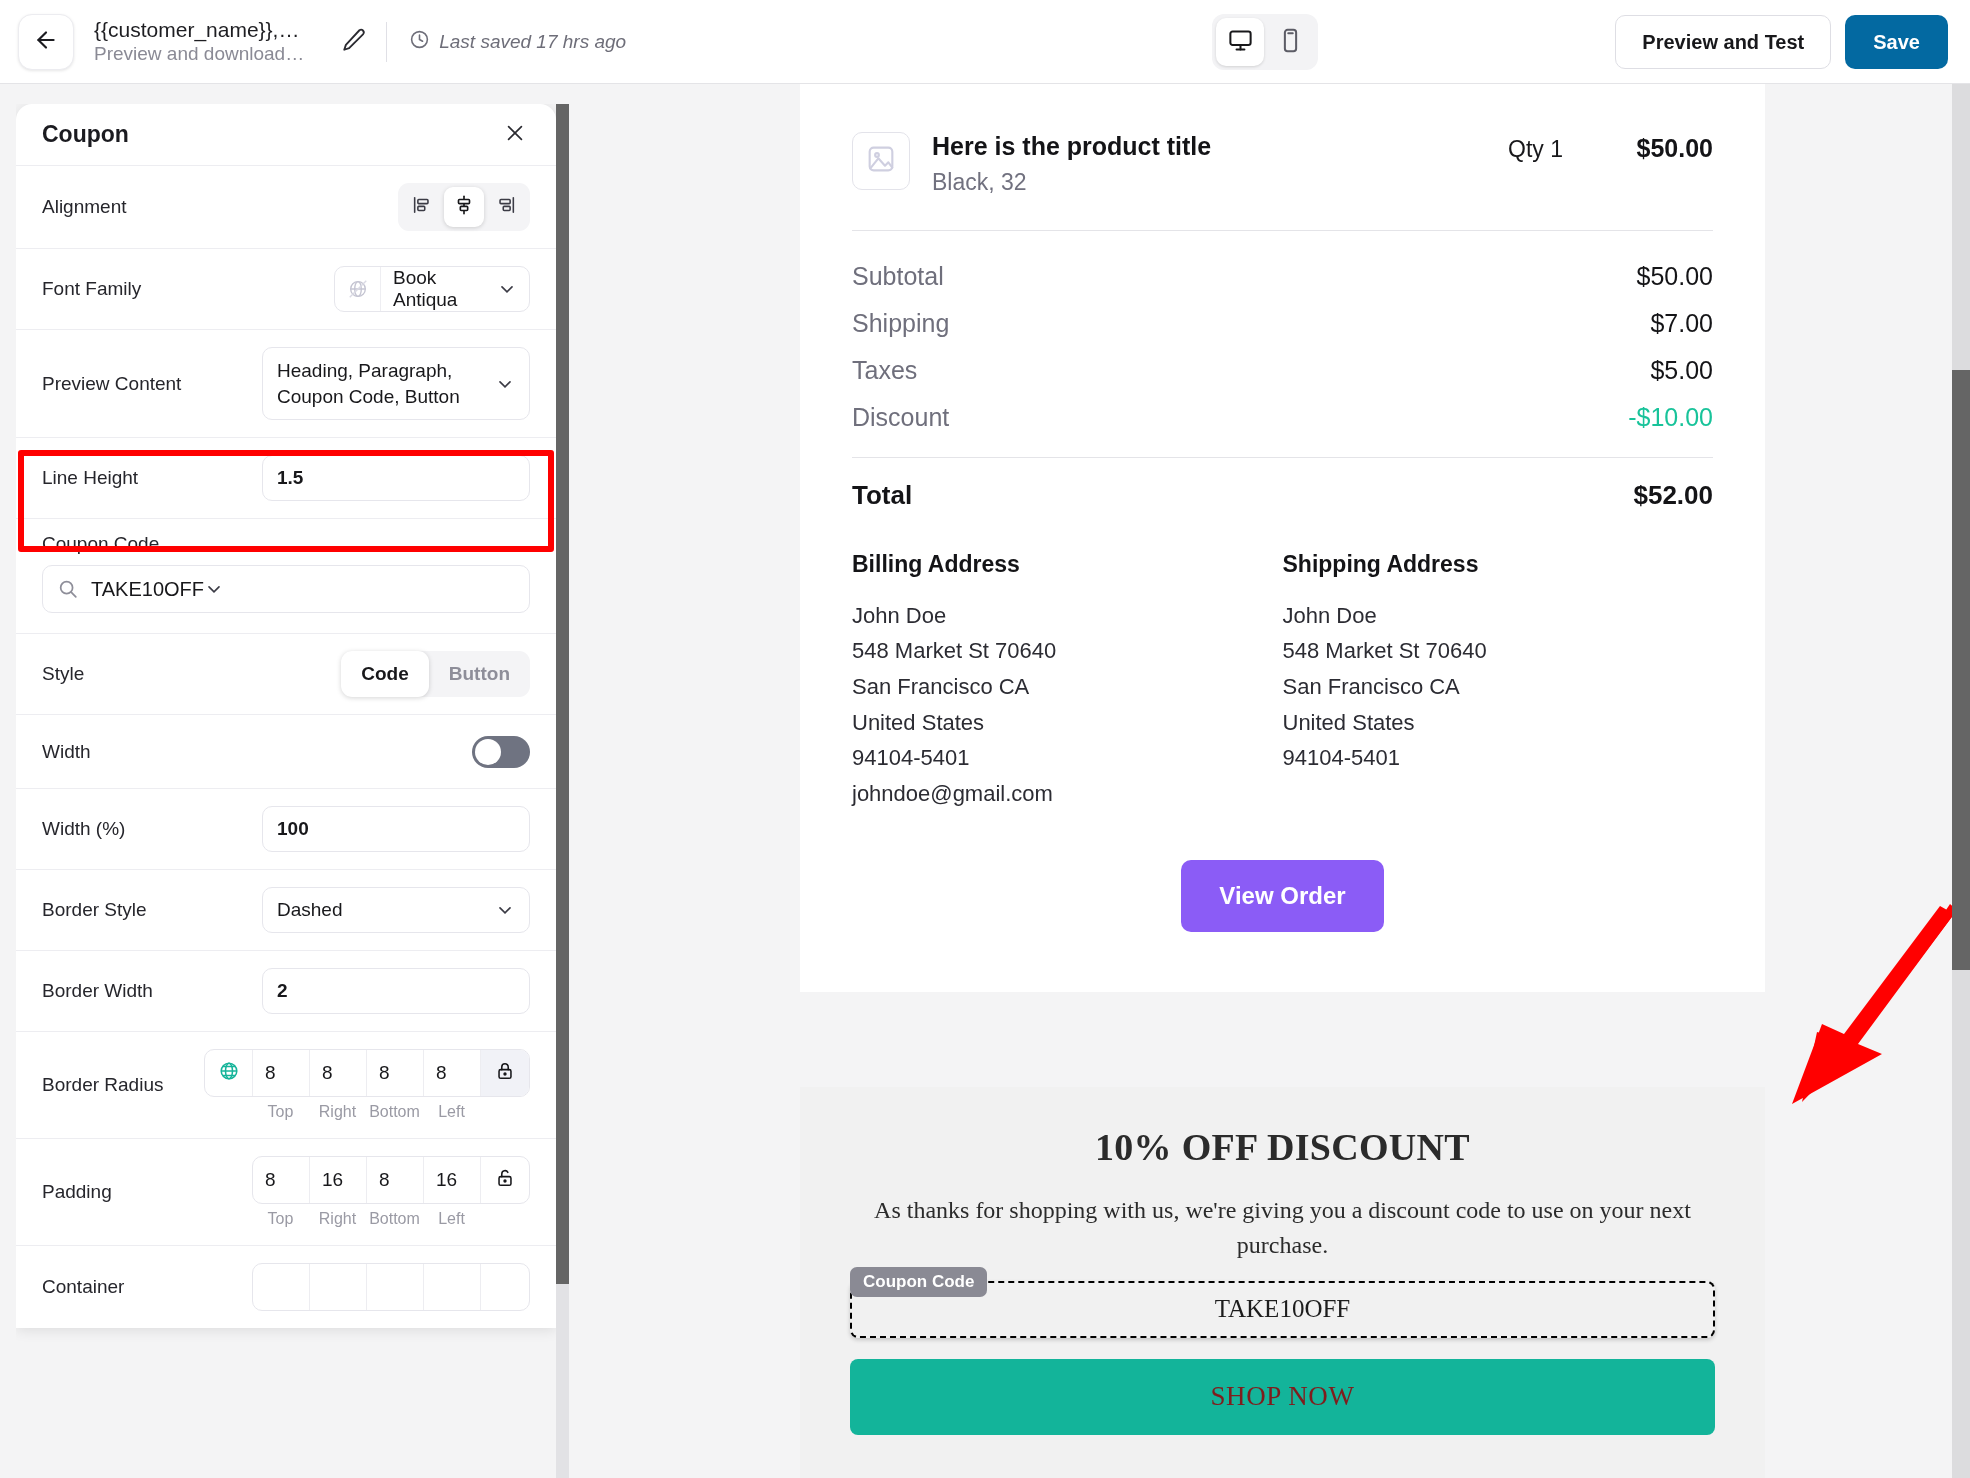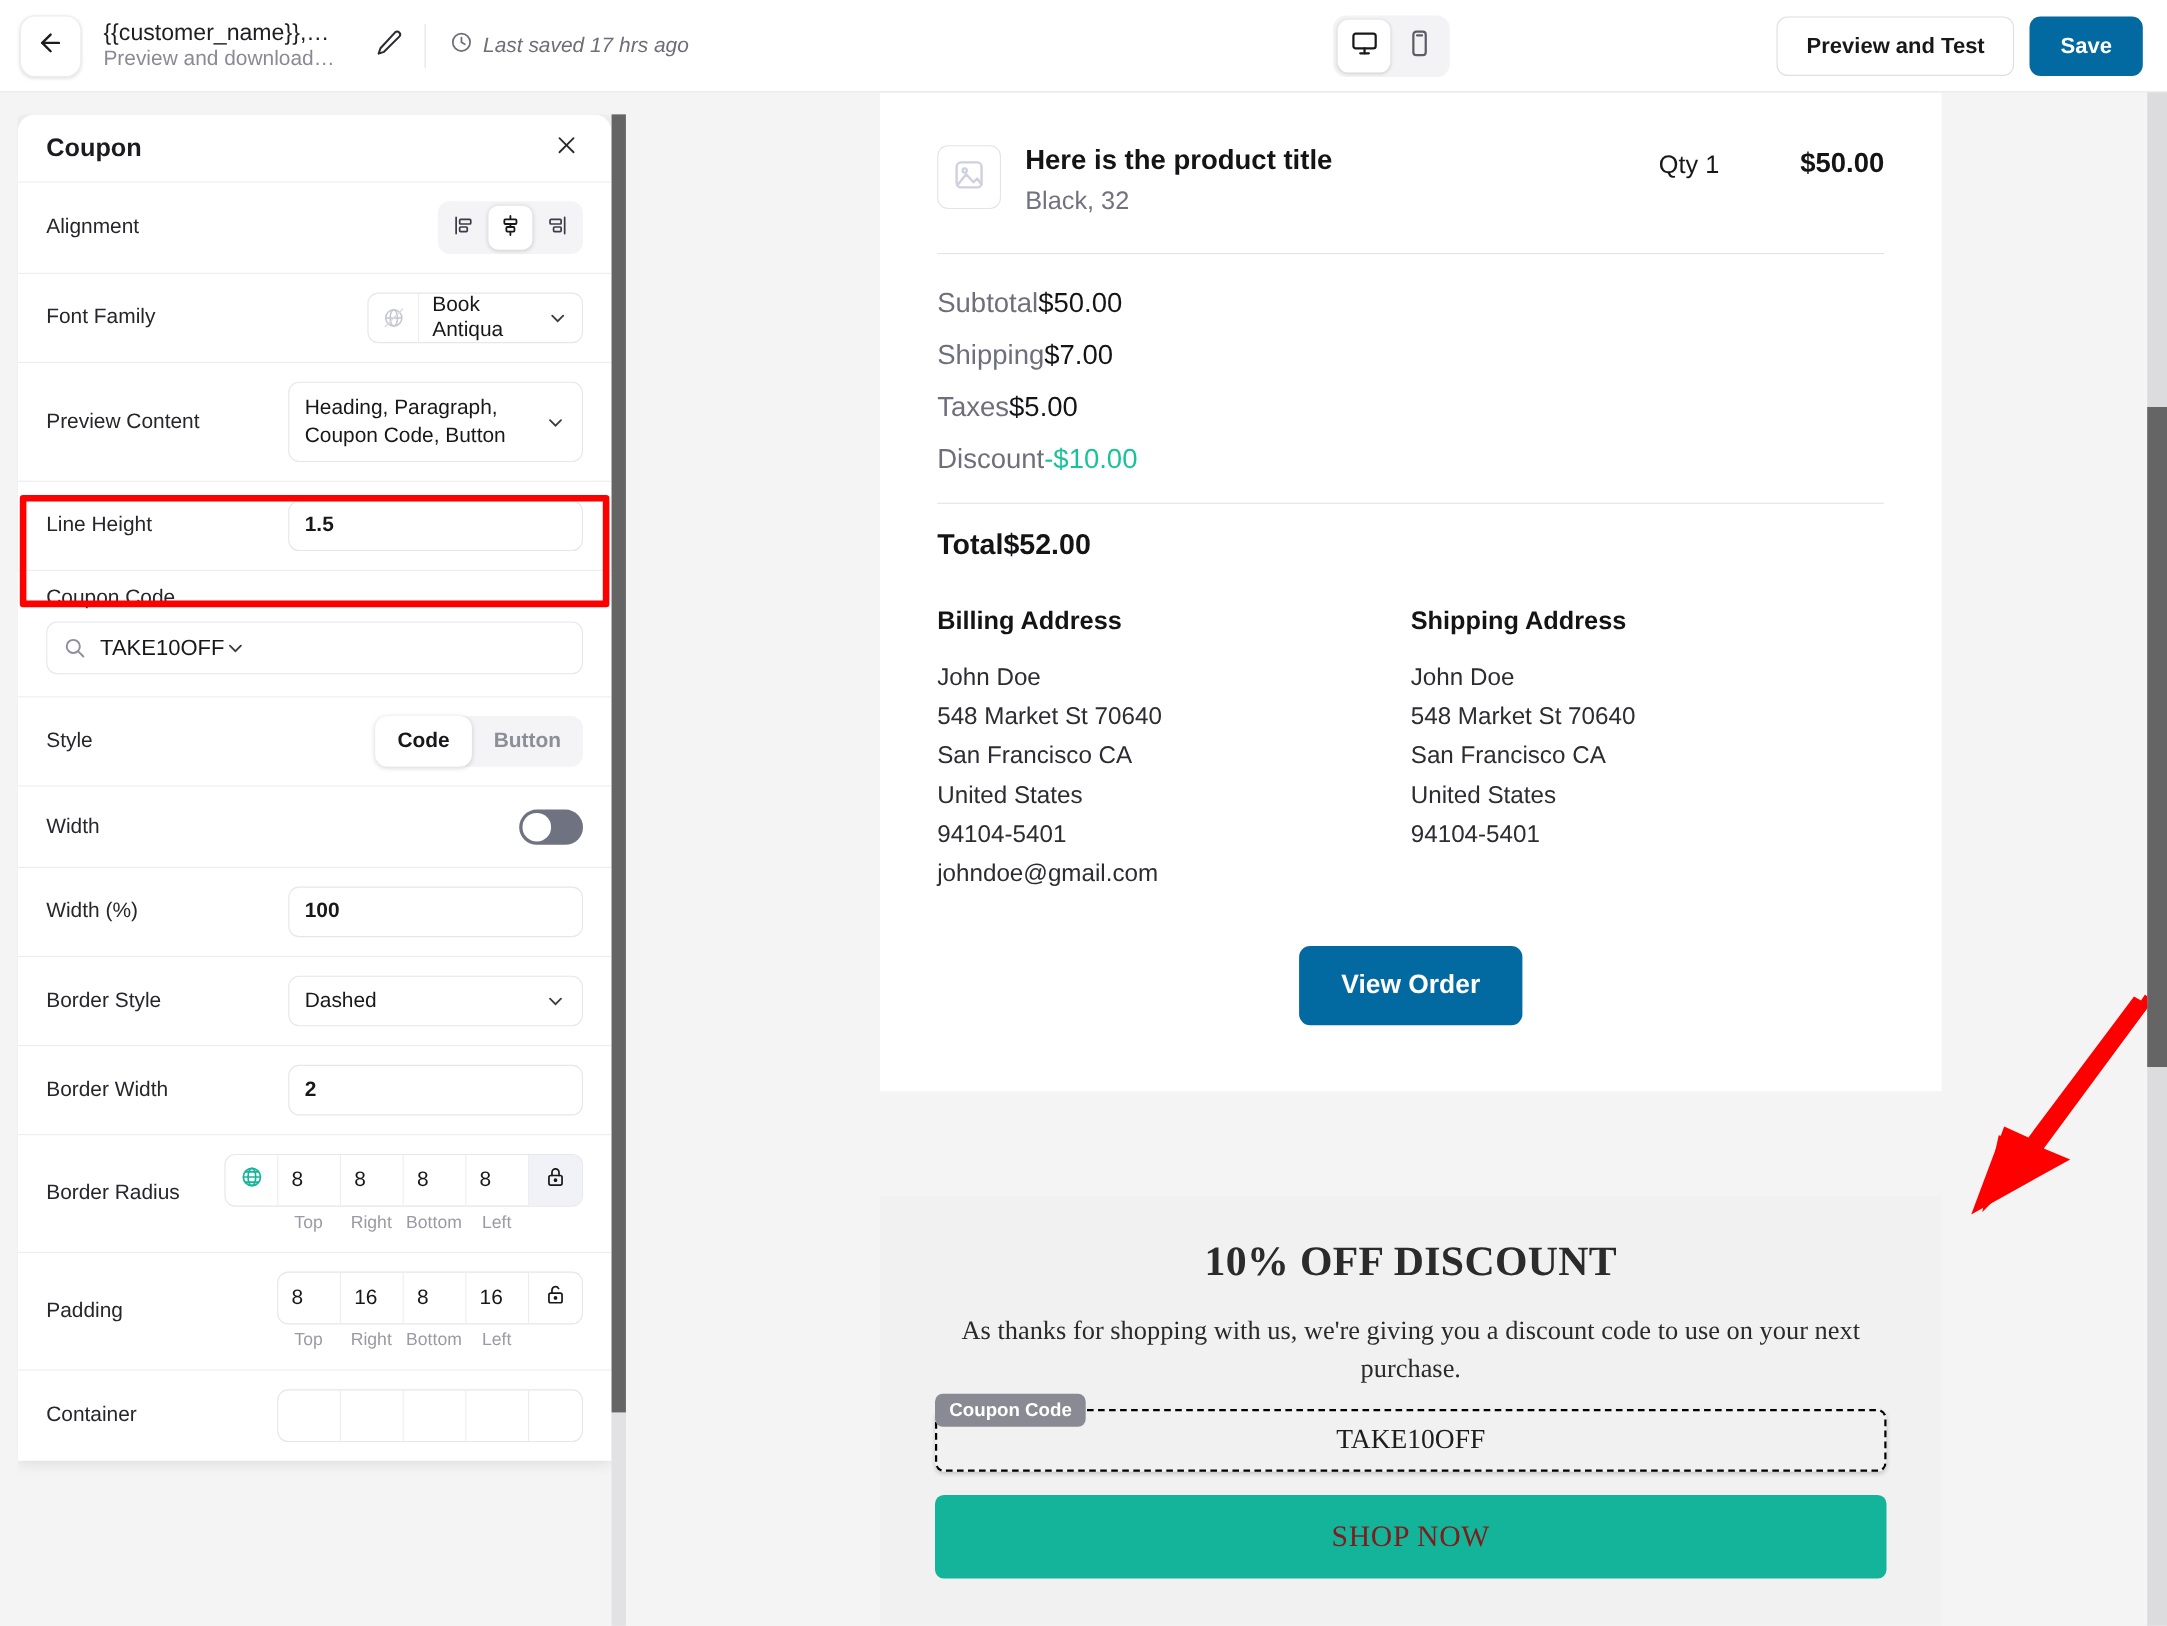--- a/index.html
+++ b/index.html
@@ -223,36 +223,36 @@
   .product-thumb svg { width: 32px; height: 32px; }
   .product-meta { margin-left: 22px; }
   .product-title { font-size: 25px; font-weight: 700; color: #141417; line-height: 1.15; }
   .product-variant { font-size: 23px; color: #71717f; margin-top: 8px; }
   .product-qty { margin-left: auto; font-size: 23px; color: #18181b; padding-top: 4px; }
   .product-price { width: 150px; text-align: right; font-size: 25px; font-weight: 700; color: #141417; padding-top: 2px; }
 
   .hr { height: 1px; background: #e4e4e8; }
 
   .totals { padding: 22px 0 16px 0; }
-  .total-line { display: flex; align-items: baseline; padding: 9px 0; }
+  .total-line { display: flex; justify-content: space-between; align-items: baseline; padding: 9px 0; }
   .total-label { font-size: 25px; color: #6f6f7c; }
   .total-value { font-size: 25px; color: #141417; font-weight: 400; }
   .total-value.accent { color: #18c39a; }
   .total-line.grand { padding: 22px 0 6px 0; }
   .total-line.grand .total-label,
   .total-line.grand .total-value { font-size: 26px; font-weight: 700; color: #141417; }
 
   .addresses { display: flex; padding: 34px 0 10px 0; }
   .addr-col { width: 50%; }
   .addr-title { font-size: 23px; font-weight: 700; color: #141417; margin-bottom: 20px; }
   .addr-line { font-size: 22px; color: #2c2c33; line-height: 1.62; }
 
   .view-order-wrap { display: flex; justify-content: center; padding: 38px 0 60px 0; }
   .view-order {
-    background: #0369a1; color: #ffffff; border: none; border-radius: 10px;
+    background: #8b5cf6; color: #ffffff; border: none; border-radius: 10px;
     padding: 22px 38px; font-size: 24px; font-weight: 700; cursor: pointer;
     font-family: "Liberation Sans", sans-serif;
   }
 
   
   .promo {
     position: absolute; left: 228px; top: 1003px; width: 965px; height: 391px;
     background: #f1f1f1; font-family: "Liberation Serif", serif;
     padding: 38px 50px 0 50px;
   }

